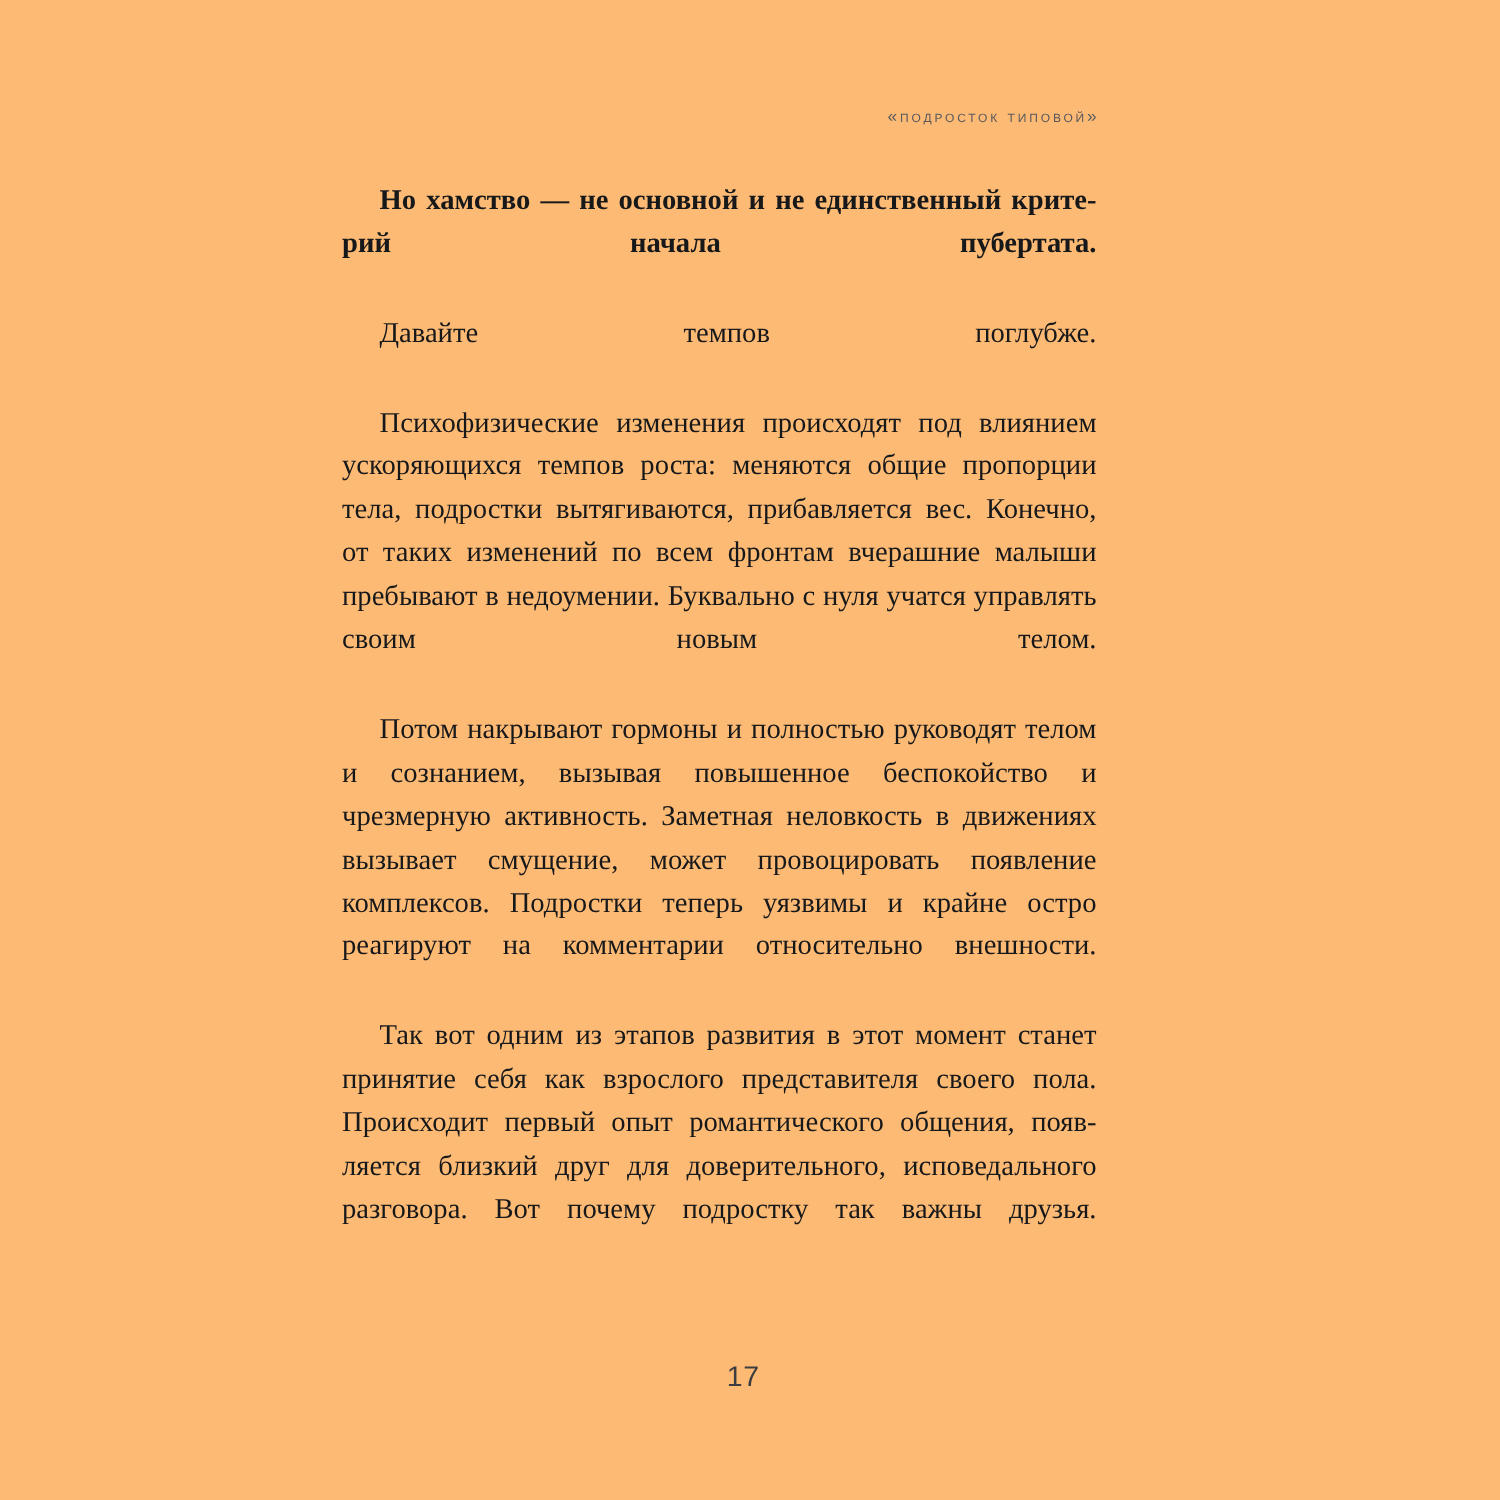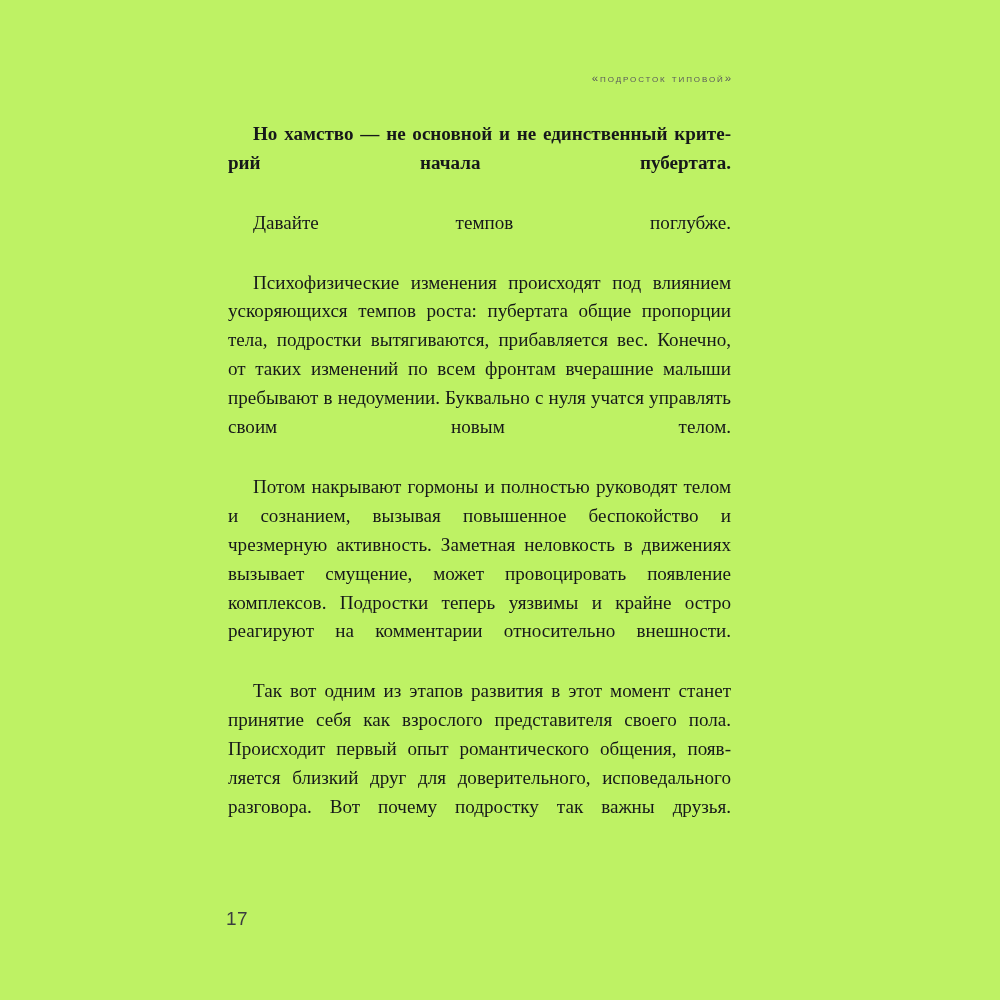--- a/index.html
+++ b/index.html
@@ -11,21 +11,21 @@
     height: 1000px;
     background: #ffffff;
     font-family: "Liberation Serif", "DejaVu Serif", serif;
     overflow: hidden;
   }
 
   .page {
     position: relative;
     width: 1000px;
     height: 1000px;
-    background: #bef264;
+    background: #fdba74;
   }
 
   
   .running-head {
     position: absolute;
     top: 72px;
     left: 226px;
     width: 507px;
     text-align: right;
     font-family: "Liberation Sans", "DejaVu Sans", sans-serif;
@@ -66,42 +66,42 @@
   .para:after {
     content: "";
     display: inline-block;
     width: 100%;
   }
 
   
   .folio {
     position: absolute;
     top: 908px;
-    left: 226px;
+    left: 242px;
     width: 507px;
-    text-align: left;
+    text-align: center;
     font-family: "Liberation Sans", "DejaVu Sans", sans-serif;
     font-size: 19px;
     color: #3b3d40;
     letter-spacing: 0.5px;
   }
 </style>
 </head>
 <body>
 
 <div class="page">
 
   <div class="running-head">
     <span class="rh-inner">«Подросток типовой»</span>
   </div>
 
   <div class="textblock">
     <p class="para bold">Но хамство — не основной и не единственный крите­рий начала пубертата.</p>
     <p class="para">Давайте темпов поглубже.</p>
-    <p class="para">Психофизические изменения происходят под влиянием ускоряющихся темпов роста: пубертата общие пропорции тела, подростки вытягиваются, прибавляется вес. Конечно, от таких изменений по всем фронтам вчерашние малыши пребывают в недоумении. Буквально с нуля учатся управ­лять своим новым телом.</p>
+    <p class="para">Психофизические изменения происходят под влиянием ускоряющихся темпов роста: меняются общие пропорции тела, подростки вытягиваются, прибавляется вес. Конечно, от таких изменений по всем фронтам вчерашние малыши пребывают в недоумении. Буквально с нуля учатся управ­лять своим новым телом.</p>
     <p class="para">Потом накрывают гормоны и полностью руководят телом и сознанием, вызывая повышенное беспокойство и чрезмерную активность. Заметная неловкость в движе­ниях вызывает смущение, может провоцировать появ­ление комплексов. Подростки теперь уязвимы и крайне остро реагируют на комментарии относительно внешно­сти.</p>
     <p class="para">Так вот одним из этапов развития в этот момент станет принятие себя как взрослого представителя своего пола. Происходит первый опыт романтического общения, появ­ляется близкий друг для доверительного, исповедального разговора. Вот почему подростку так важны друзья.</p>
 
   </div>
 
   <div class="folio">17</div>
 
 </div>
 
 </body></html>

